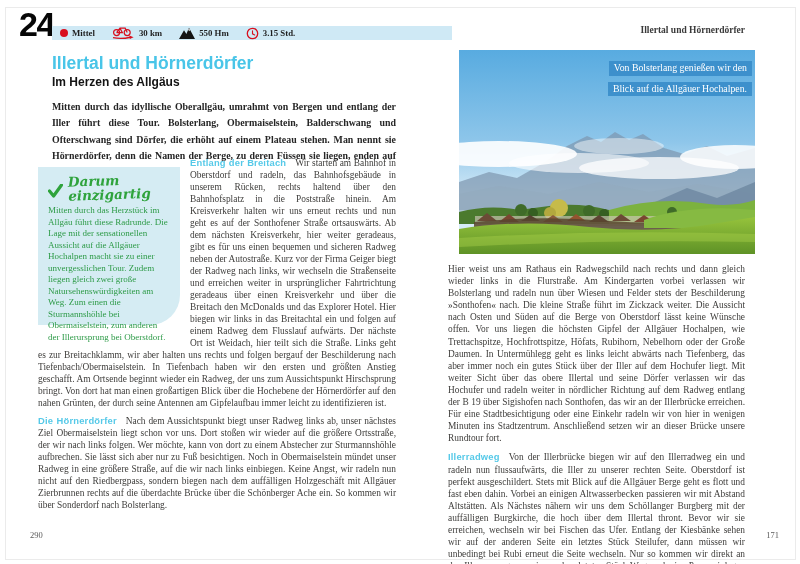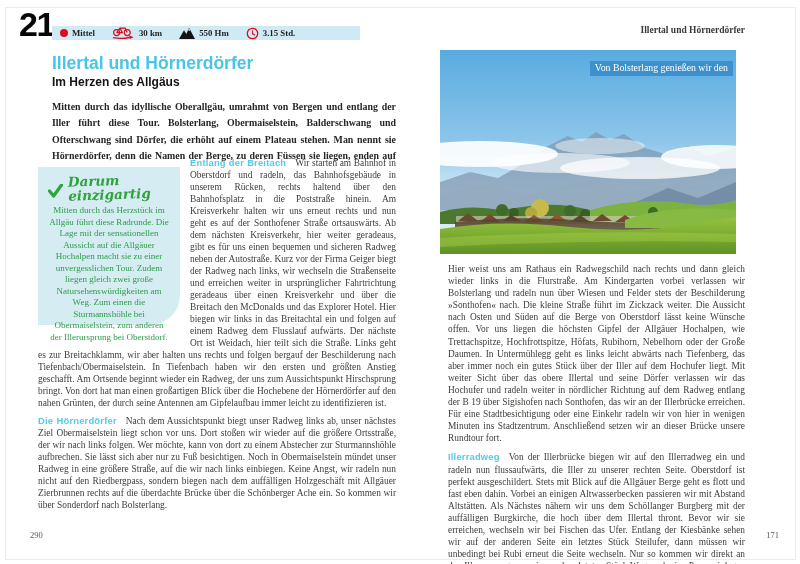--- a/index.html
+++ b/index.html
@@ -6,65 +6,65 @@
   body{
     width:800px;height:564px;overflow:hidden;background:#ffffff;
     font-family:"Liberation Serif",serif;
     -webkit-font-smoothing:antialiased;
   }
   .spread{position:relative;width:800px;height:564px;background:#fff;}
   .page-edge{position:absolute;left:5px;top:7px;right:4px;bottom:4px;border:1px solid #ebebeb;pointer-events:none;}
 
   
   .tour-number{position:absolute;left:19px;top:7px;font:800 34px/1 "Liberation Sans",sans-serif;letter-spacing:-1.5px;color:#060606;}
-  .stats{position:absolute;left:52px;top:26px;width:308px;height:14px;background:#cfe9f5;
+  .stats{position:absolute;left:52px;top:26px;width:400px;height:14px;background:#cfe9f5;
          display:flex;align-items:center;gap:17px;padding-left:8px;box-sizing:border-box;
          font:bold 8.8px "Liberation Serif",serif;color:#1f1f1f;}
   .stat{display:flex;align-items:center;gap:4px;white-space:nowrap;}
   .dot{width:8px;height:8px;border-radius:50%;background:#d80f1e;display:inline-block;}
   .stat svg{display:block;}
   .running-title{position:absolute;right:55px;top:25px;font:bold 9.5px "Liberation Serif",serif;color:#3a3a3a;}
 
   
   .lp-title{position:absolute;left:52px;top:54px;font:800 17.5px/1.1 "Liberation Sans",sans-serif;color:#49c5e8;}
   .lp-subtitle{position:absolute;left:52px;top:76px;font:bold 12px/1.1 "Liberation Sans",sans-serif;color:#131313;text-align:center;}
   .lp-intro{position:absolute;left:52px;top:99px;width:344px;
             font:bold 9.9px/16.3px "Liberation Serif",serif;color:#262626;text-align:justify;}
   .lp-flow{position:absolute;left:38px;top:157px;width:358px;
            font:9.4px/12px "Liberation Serif",serif;color:#3e3d3b;text-align:justify;}
   .hl-box{float:left;width:142px;height:158px;margin:10px 10px 24px 0;box-sizing:border-box;
           background:#d5ecf3;border-radius:0 0 30px 0;padding:7px 10px 6px 10px;}
   .hl-title-row{display:flex;align-items:flex-end;gap:5px;margin-bottom:4px;}
   .hl-title{font:bold italic 13.5px/1 "DejaVu Serif",serif;color:#2fa33c;transform:rotate(-2deg);}
-  .hl-text{font:9px/11.5px "Liberation Serif",serif;color:#2e9b48;text-align:center;}
+  .hl-text{font:9px/11.5px "Liberation Serif",serif;color:#2e9b48;text-align:left;}
   .body-p{margin:0 0 6px 0;}
   .subhead{font:bold 9.4px "Liberation Sans",sans-serif;color:#55c9e8;margin-right:9px;letter-spacing:.2px;}
 
   .page-num{position:absolute;top:530px;font:8.5px "Liberation Serif",serif;color:#5a5a5a;}
   .page-num.pn-left{left:30px;}
   .page-num.pn-right{right:21px;text-align:right;}
 
   
-  .photo{position:absolute;left:440px;top:50px;width:296px;height:204px;overflow:hidden;}
+  .photo{position:absolute;left:459px;top:50px;width:296px;height:204px;overflow:hidden;}
   .photo svg{display:block;}
   .caption{position:absolute;top:7px;right:3px;text-align:right;}
   .cap-line{display:block;margin-bottom:2px;text-align:right;}
   .cap-line > span{display:inline-block;background:rgba(58,141,202,.92);color:#ffffff;
                    font:9.8px/1.3 "Liberation Serif",serif;padding:1px 5px;}
   .rp-body{position:absolute;left:448px;top:263px;width:297px;
            font:9.4px/12.1px "Liberation Serif",serif;color:#3e3d3b;text-align:justify;}
   .rp-body .body-p{margin:0 0 7px 0;}
 </style>
 </head>
 <body>
 
 <div class="spread">
   <div class="page-edge"></div>
 
-  <div class="tour-number">21</div>
+  <div class="tour-number">24</div>
 
   <div class="stats">
     <span class="stat">
       <span class="dot"></span>
       <span>Mittel</span>
     </span>
     <span class="stat">
       <span>
         <svg width="23" height="14" viewBox="0 0 23 14">
           <g fill="none" stroke="#d80f1e" stroke-width="1.2">
@@ -171,20 +171,21 @@
         <path d="M220 172 L230 165 L240 172 Z" fill="#8a5a3a"></path>
         <path d="M242 171 L250 165 L259 171 Z" fill="#6b4a36"></path>
         <path d="M15 172 Q80 165 150 171 Q205 175 258 169 L258 180 L15 180 Z" fill="#58452f" opacity="0.85"></path>
         <path d="M185 170 Q230 154 296 160 L296 178 L185 178 Z" fill="#86ba42"></path>
         <path d="M0 179 Q60 169 130 177 Q200 184 260 173 L296 167 L296 204 L0 204 Z" fill="url(#grass)"></path>
         <path d="M0 188 Q150 179 296 184 L296 192 Q150 189 0 197 Z" fill="#a6cf49" opacity="0.45"></path>
       </svg>
     </span>
     <figcaption class="caption">
       <span class="cap-line"><span>Von Bolsterlang genießen wir den</span></span>
+      <span class="cap-line"><span>Blick auf die Allgäuer Hochalpen.</span></span>
     </figcaption>
   </figure>
 
   <div class="rp-body">
     <p class="body-p">
       <span>Hier weist uns am Rathaus ein Radwegschild nach rechts und dann gleich wieder links in die Flurstraße. Am Kindergarten vorbei verlassen wir Bolsterlang und radeln nun über Wiesen und Felder stets der Beschilderung »Sonthofen« nach. Die kleine Straße führt im Zickzack weiter. Die Aussicht nach Osten und Süden auf die Berge von Oberstdorf lässt keine Wünsche offen. Vor uns liegen die höchsten Gipfel der Allgäuer Hochalpen, wie Trettachspitze, Hochfrottspitze, Höfats, Rubihorn, Nebelhorn oder der Große Daumen. In Untermühlegg geht es links leicht abwärts nach Tiefenberg, das aber immer noch ein gutes Stück über der Iller auf dem Hochufer liegt. Mit weiter Sicht über das obere Illertal und seine Dörfer verlassen wir das Hochufer und radeln weiter in nördlicher Richtung auf dem Radweg entlang der B 19 über Sigishofen nach Sonthofen, das wir an der Illerbrücke erreichen. Für eine Stadtbesichtigung oder eine Einkehr radeln wir von hier in wenigen Minuten ins Stadtzentrum. Anschließend setzen wir an dieser Brücke unsere Rundtour fort.</span>
     </p>
     <p class="body-p">
       <span class="subhead">Illerradweg</span><span>Von der Illerbrücke biegen wir auf den Illerradweg ein und radeln nun flussaufwärts, die Iller zu unserer rechten Seite. Oberstdorf ist perfekt ausgeschildert. Stets mit Blick auf die Allgäuer Berge geht es flott und fast eben dahin. Vorbei an einigen Altwasserbecken passieren wir mit Abstand Altstätten. Als Nächstes nähern wir uns dem Schöllanger Burgberg mit der auffälligen Burgkirche, die hoch über dem Illertal thront. Bevor wir sie erreichen, wechseln wir bei Fischen das Ufer. Entlang der Kiesbänke sehen wir auf der anderen Seite ein letztes Stück Steilufer, dann müssen wir unbedingt bei Rubi erneut die Seite wechseln. Nur so kommen wir direkt an den Illerusprung, wo wir vor dem letzten Stück Weg noch eine Pause einlegen können.</span>
     </p>

